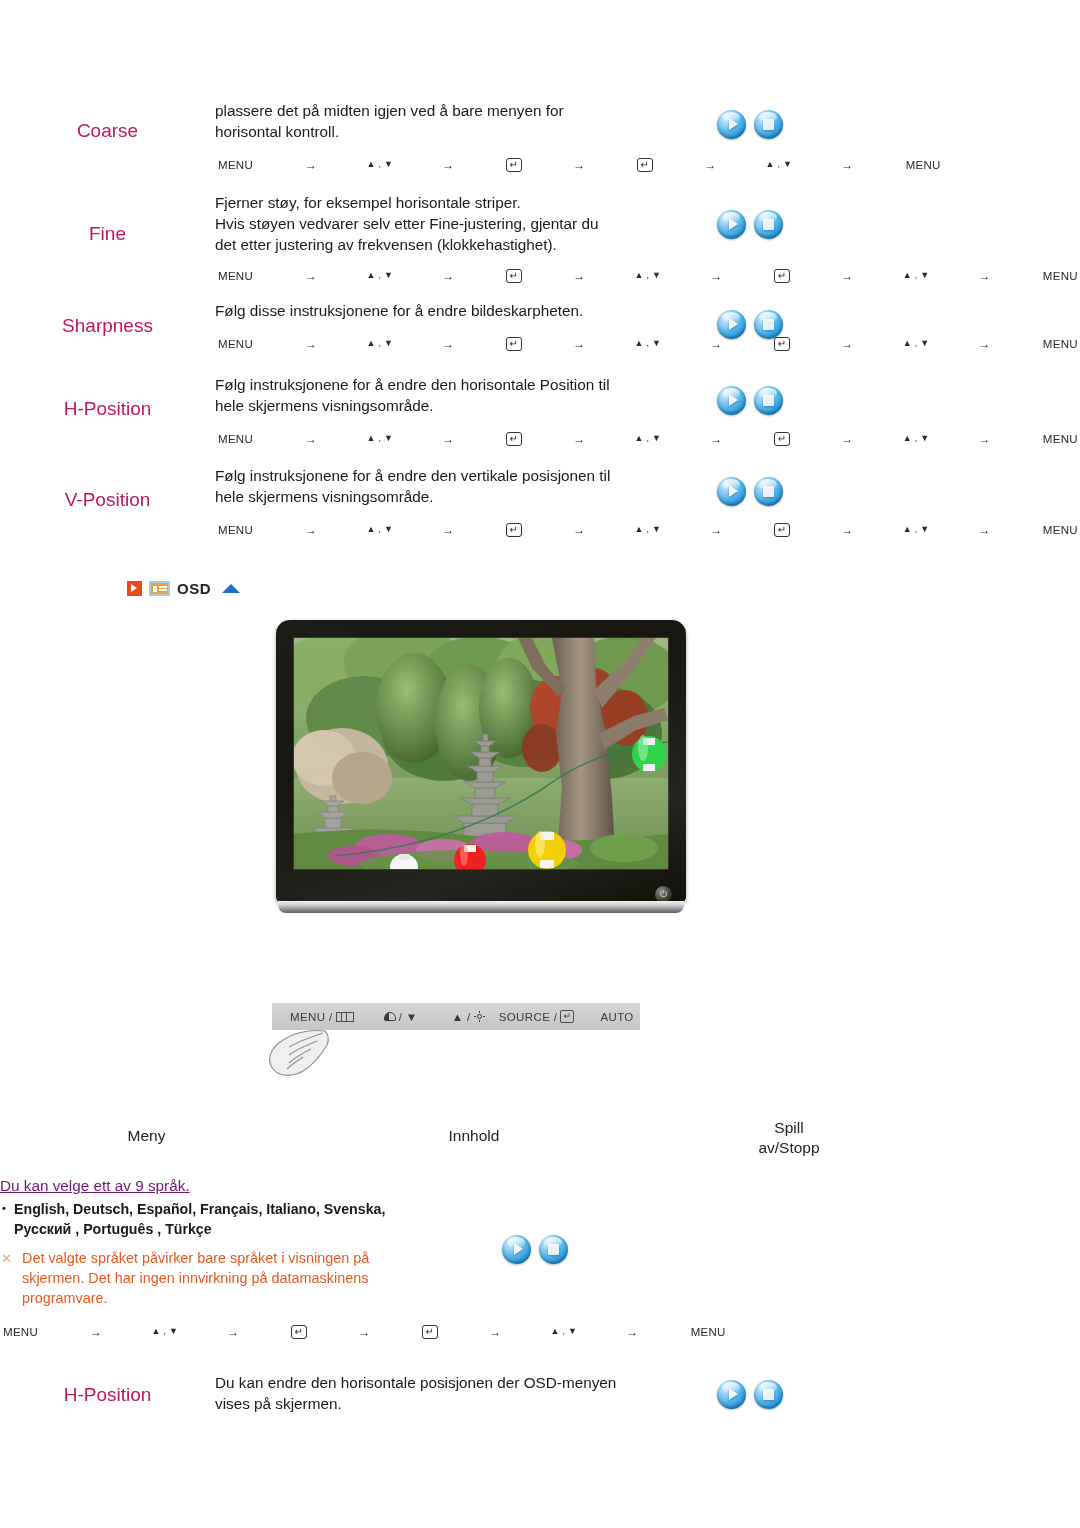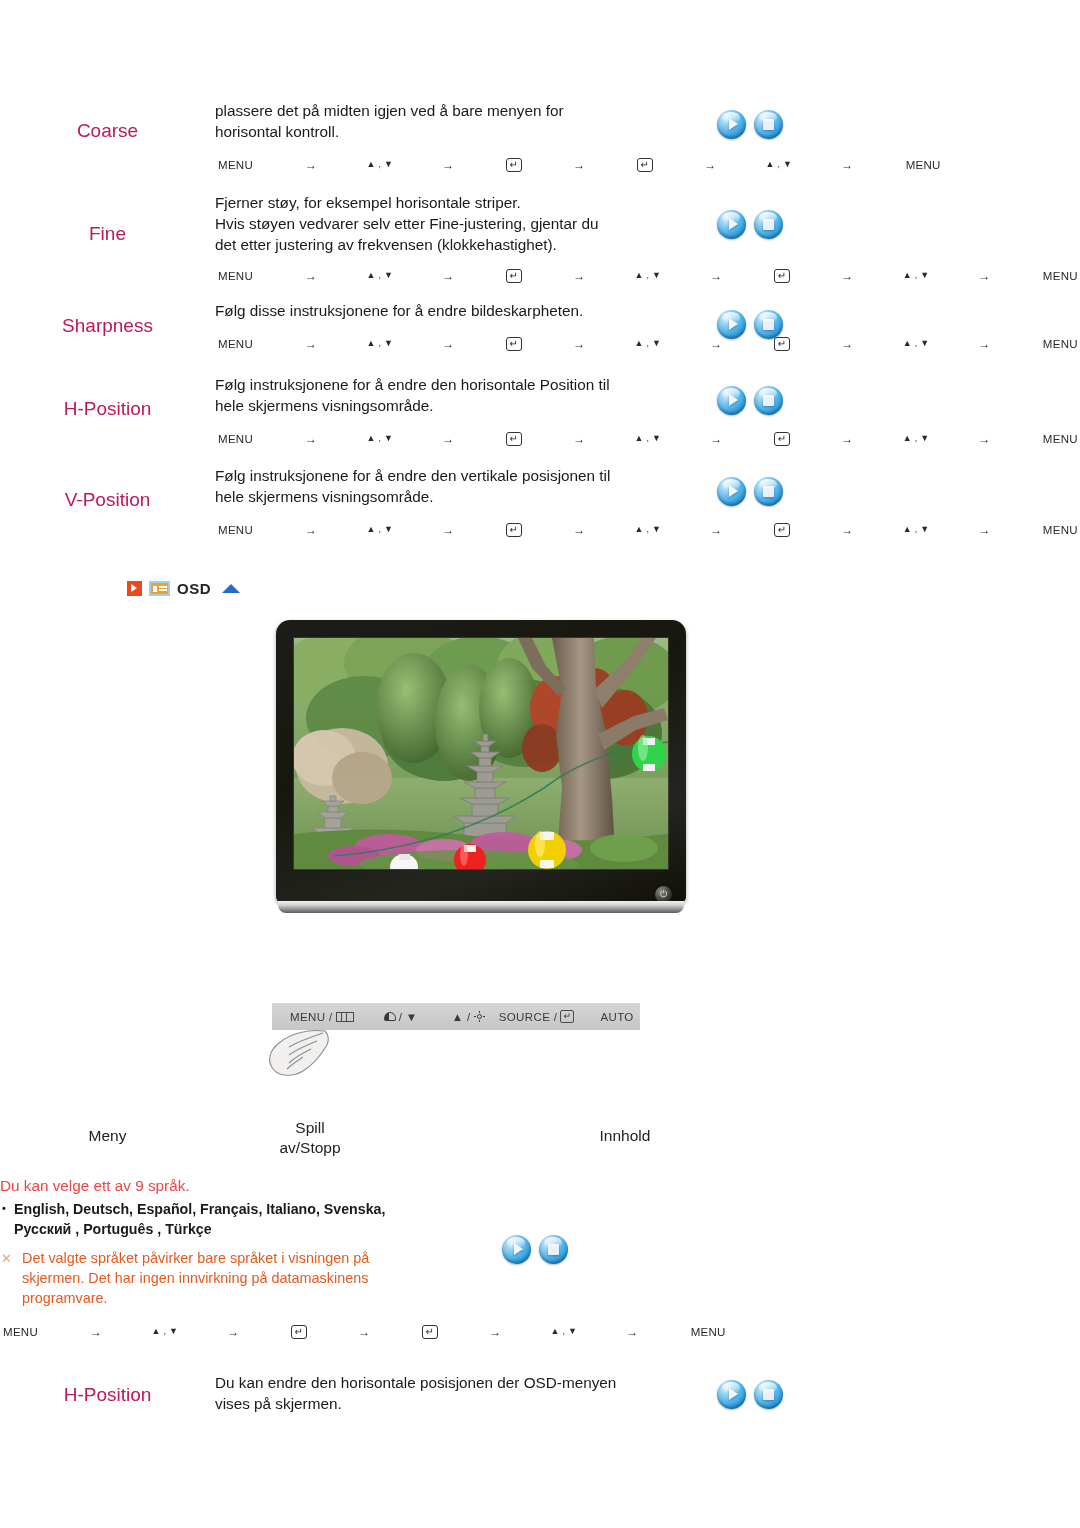--- a/index.html
+++ b/index.html
@@ -335,21 +335,22 @@
     font-size: 15.5px;
     color: #222;
     text-align: center;
     line-height: 20px;
   }
 
   
   .langline {
     font-size: 15.3px;
     line-height: 21px;
-    color: #ef4444;
+    color: #701a75;
+    text-decoration: underline;
   }
   .langlist {
     font-size: 14.2px;
     font-weight: bold;
     line-height: 20px;
     color: #1a1a1a;
     padding-left: 14px;
     position: relative;
     margin-top: 3px;
   }
@@ -728,29 +729,29 @@
       <path d="M60 4 C44 2 26 6 14 16 C4 24 2 34 8 42 C14 50 28 50 38 44 C48 38 56 28 62 18 C64 14 64 8 60 4 Z"></path>
       <path d="M58 6 C46 10 34 14 24 20" fill="none"></path>
       <path d="M52 14 C42 18 32 22 24 28" fill="none"></path>
       <path d="M46 22 C38 26 30 30 24 36" fill="none"></path>
       <path d="M38 30 C32 34 26 38 22 42" fill="none"></path>
     </g>
   </svg>
 </div>
 
 <div class="tbl-head">
-  <div class="th" style="width:215px; flex:0 0 215px; padding-top:8px;">
+  <div class="th" style="width:215px; flex:0 0 215px; padding-top:8px;margin-left:39px;">
     <span>Meny</span>
+  </div>
+  <div class="th" style="width:440px; flex:0 0 440px; padding-top:8px;">
+    <span>Innhold</span>
   </div>
   <div class="th" style="width:190px; flex:0 0 190px;">
     <div>Spill</div>
     <div>av/Stopp</div>
-  </div>
-  <div class="th" style="width:440px; flex:0 0 440px; padding-top:8px;">
-    <span>Innhold</span>
   </div>
 </div>
 
 <div class="row abs" style="left:0; top:1175px;">
   <div class="col-content">
     <div class="langline">Du kan velge ett av 9 språk.</div>
     <div class="langlist">
       <div>English, Deutsch, Español, Français,  Italiano, Svenska,</div>
       <div>Русский , Português , Türkçe</div>
     </div>

